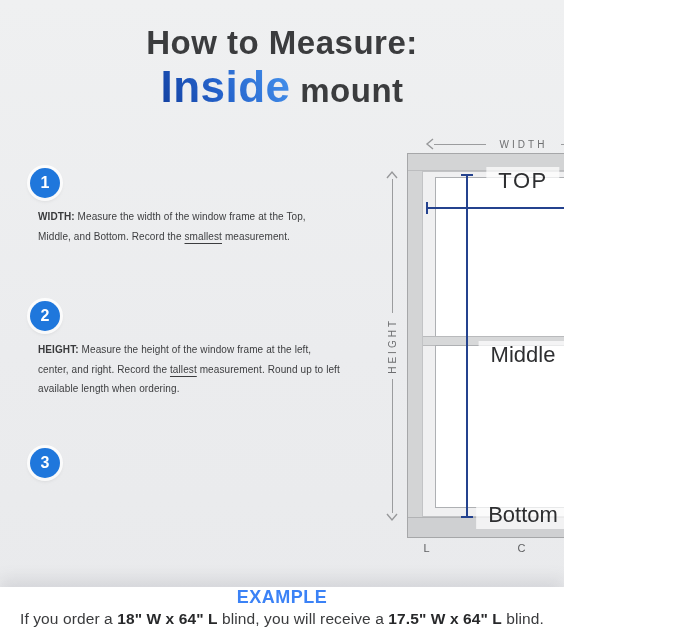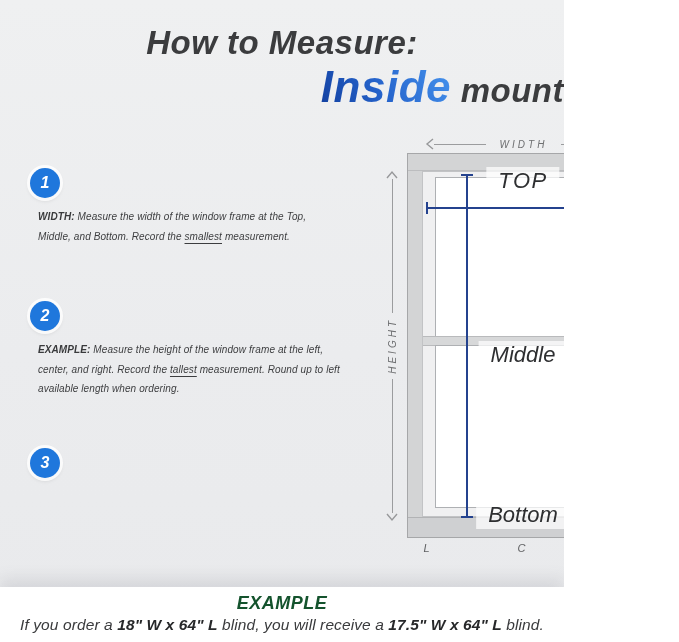--- a/index.html
+++ b/index.html
@@ -1,26 +1,25 @@
 <!DOCTYPE html>
 <html><head>
 <meta charset="utf-8">
 <style>
   html,body{margin:0;padding:0;}
   .page{
     position:relative; width:564px; height:642px; overflow:hidden;
     background:linear-gradient(180deg,#eff0f1 0%,#ebecee 55%,#e9eaec 100%);
     font-family:"Liberation Sans", sans-serif;
     color:#3b3c3e;
-    font-style:italic;
   }
   
   .title{position:absolute; top:26px; left:0; width:100%; text-align:center; line-height:1;}
   .title-line1{font-size:33px; font-weight:700; color:#3b3c3e; letter-spacing:.5px;}
-  .title-line2{margin-top:6px;text-align:right;}
+  .title-line2{margin-top:6px;}
   .title-highlight{
     font-size:44px; font-weight:700; letter-spacing:.5px;
     background:linear-gradient(60deg,#123f9f 0%,#2563cb 45%,#4795ef 100%);
     -webkit-background-clip:text; background-clip:text; color:transparent;
   }
   .title-suffix{font-size:33px; font-weight:700; color:#3b3c3e; letter-spacing:.5px;}
   
   .step{position:absolute; left:28px; width:352px;}
   .step1{top:168px;} .step2{top:301px;} .step3{top:448px;}
   .step-circle{
@@ -73,42 +72,42 @@
   .chip-top{top:37px; letter-spacing:1.5px;}
   .chip-middle{top:211px;}
   .chip-bottom{top:371px;}
   
   .lcr{position:absolute; top:412px; left:0; width:100%; height:16px; font-size:11px; color:#5f6062; letter-spacing:1px;}
   .lcr span{position:absolute; transform:translateX(-50%);}
   .mark-l{left:47px;} .mark-c{left:142px;} .mark-r{left:228px;}
   
   .footer{position:absolute; left:0; top:587px; width:100%; height:55px; background:#ffffff;
     box-shadow:0 -8px 14px rgba(110,115,125,.16); text-align:center;}
-  .example-heading{margin-top:6px; font-size:18px; font-weight:700; color:#14532d; letter-spacing:.5px;}
+  .example-heading{margin-top:0; font-size:18px; font-weight:700; color:#3b82f6; letter-spacing:.5px;}
   .example-line{margin-top:2px; font-size:15.5px; color:#3a3b3d; letter-spacing:.1px;}
   .example-line .bold{font-weight:700; color:#27282a;}
 </style>
 </head>
 <body>
 
 <div class="page">
 
   <div class="title">
     <div class="title-line1">How to Measure:</div>
     <div class="title-line2"><span class="title-highlight">Inside</span><span class="title-suffix"> mount</span></div>
   </div>
 
   <div class="step step1">
     <div class="step-circle">1</div>
     <p class="step-text"><span class="step-label">WIDTH:</span><span> Measure the width of the window frame at the Top, Middle, and Bottom. Record the </span><span class="underlined">smallest</span><span> measurement.</span></p>
   </div>
 
   <div class="step step2">
     <div class="step-circle">2</div>
-    <p class="step-text"><span class="step-label">EXAMPLE:</span><span> Measure the height of the window frame at the left, center, and right. Record the </span><span class="underlined">tallest</span><span> measurement. Round up to left available length when ordering.</span></p>
+    <p class="step-text"><span class="step-label">HEIGHT:</span><span> Measure the height of the window frame at the left, center, and right. Record the </span><span class="underlined">tallest</span><span> measurement. Round up to left available length when ordering.</span></p>
   </div>
 
   <div class="step step3">
     <div class="step-circle">3</div>
   </div>
 
   <div class="diagram">
 
     <div class="width-arrow">
       <svg class="chev" width="9" height="12" viewBox="0 0 9 12">

